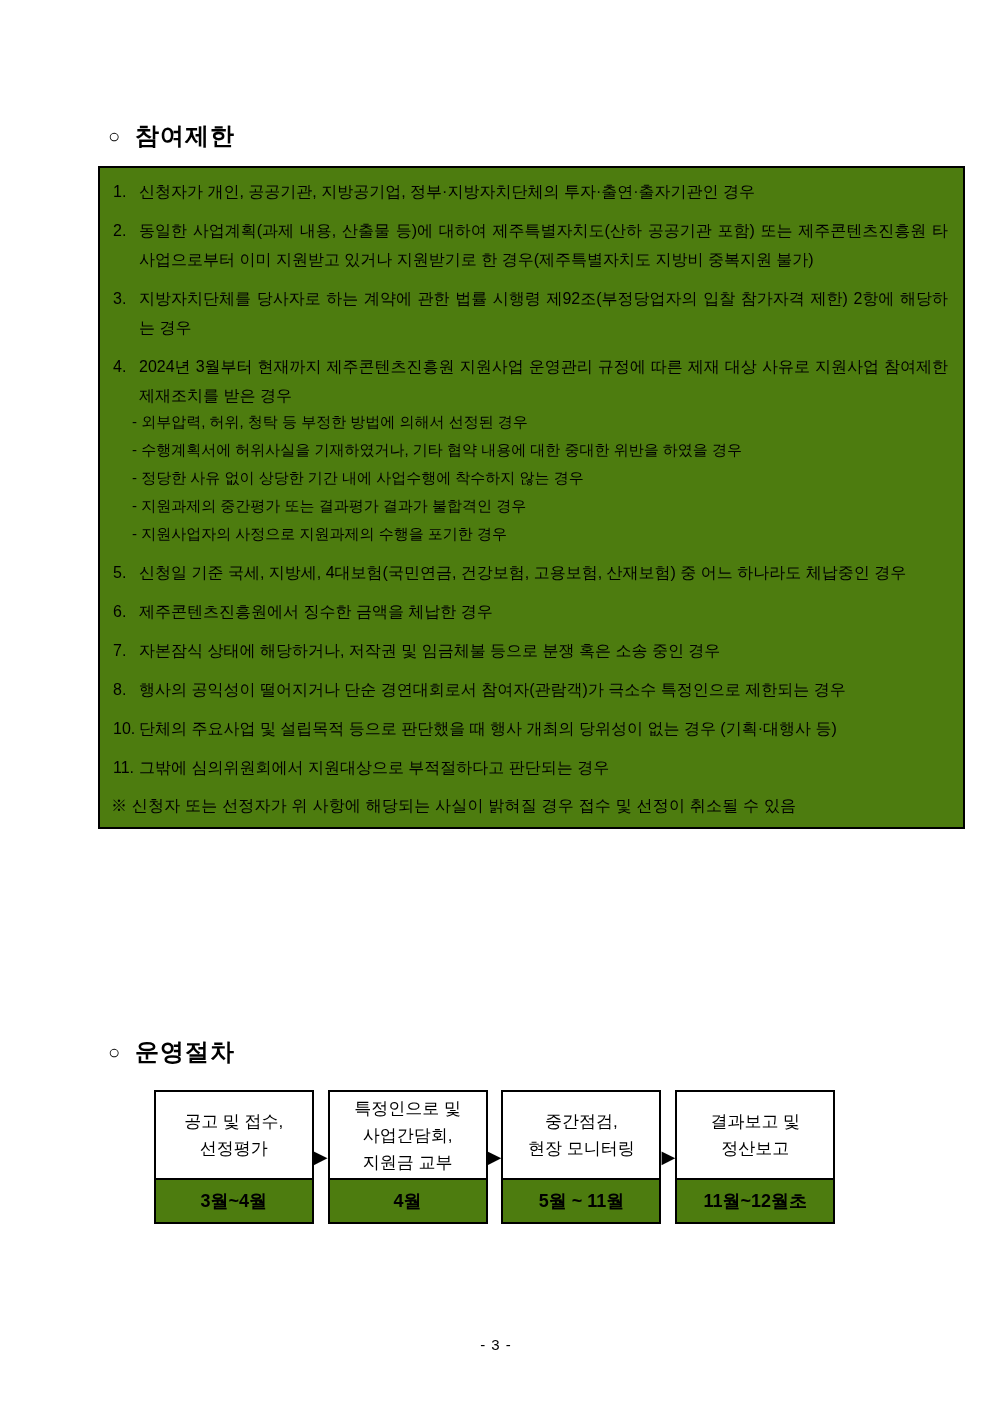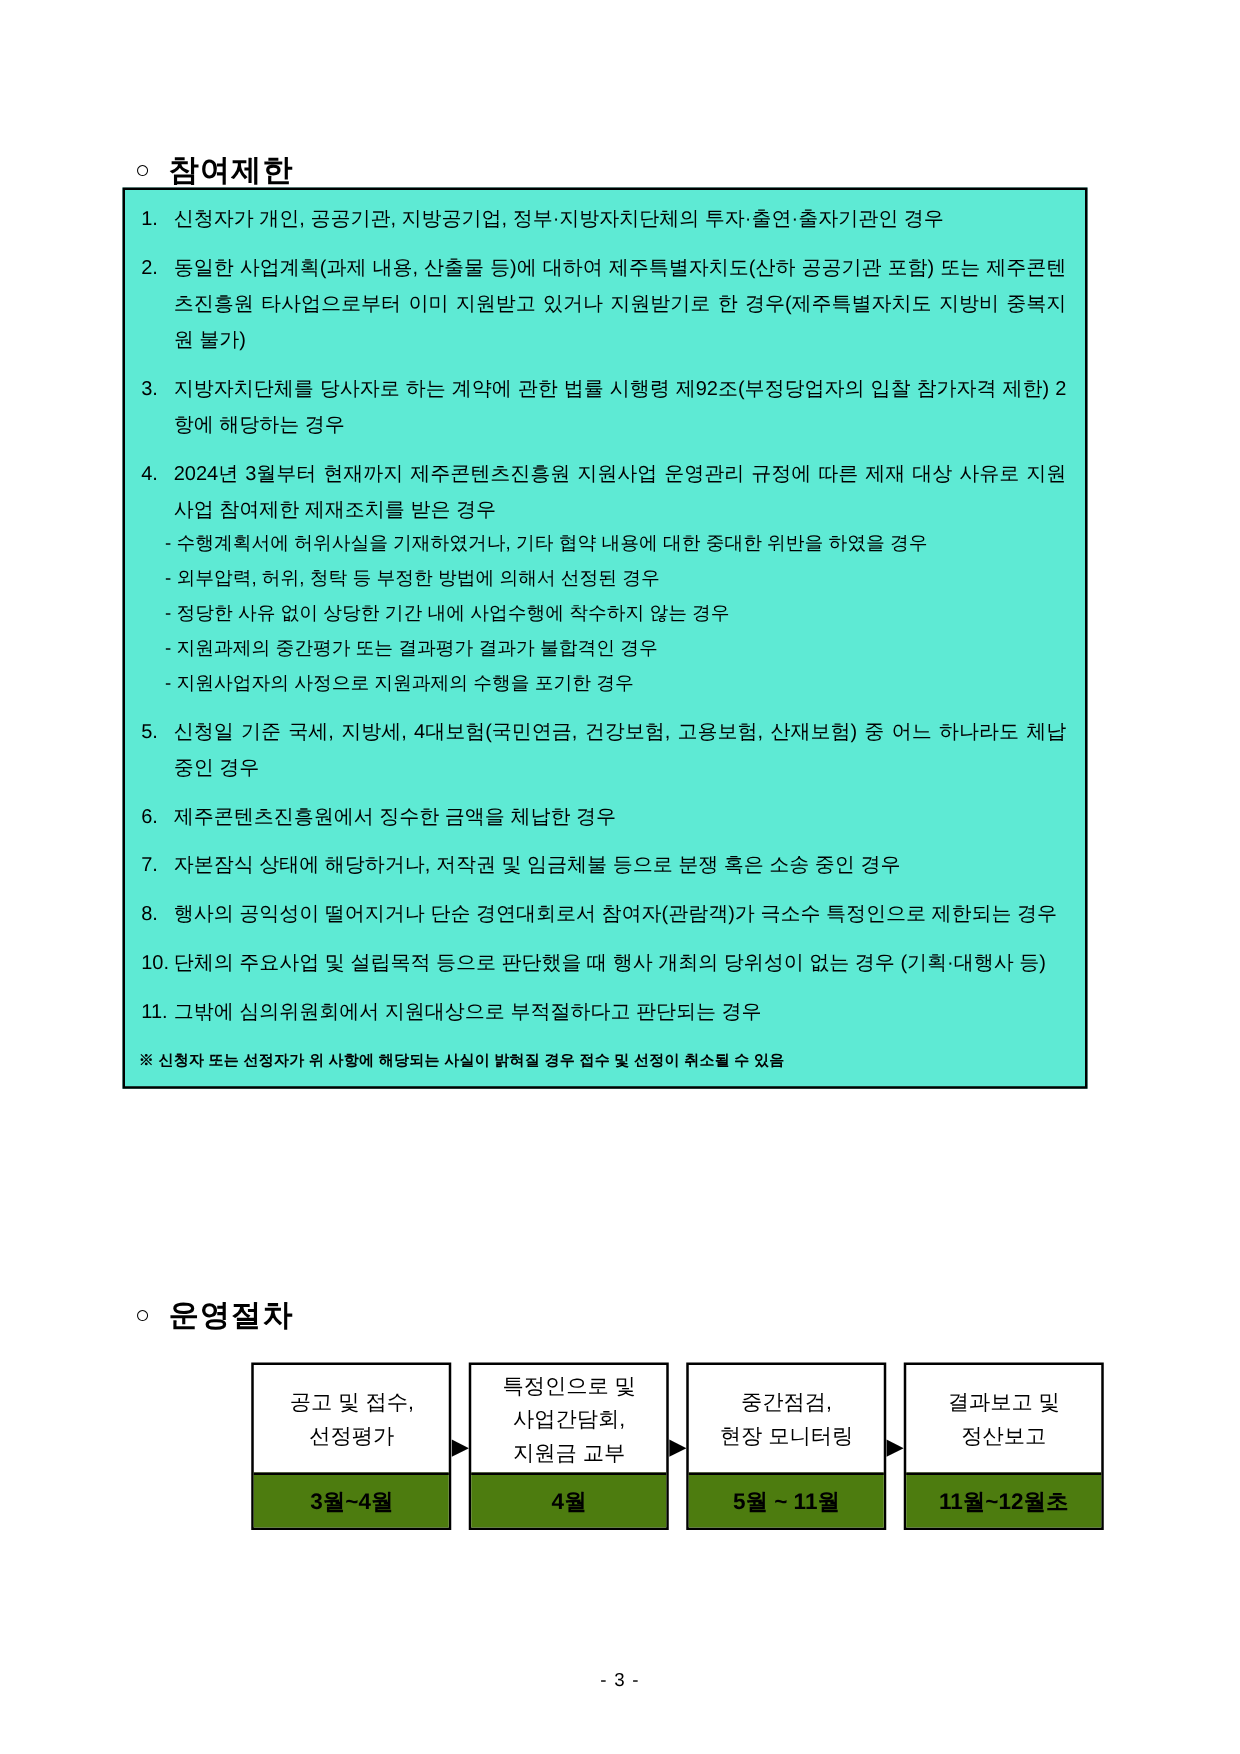--- a/index.html
+++ b/index.html
@@ -17,47 +17,47 @@
     font-family:"Liberation Serif", serif;
     font-weight:bold; font-size:24px; color:#000;
     letter-spacing:1px;
   }
   .h1 .bullet { font-size:20px; font-weight:bold; letter-spacing:0; }
   #h1-restrictions { top:120px; }
   #h1-procedure  { top:1036px; }
 
   
   .rbox {
-    position:absolute; left:98px; top:150px; width:772px;
+    position:absolute; left:98px; top:166px; width:867px;
     border:2px solid #000; box-sizing:border-box;
     padding:9px 15px 5px 13px;
-    background:#5eead4;
+    background:#4d7c0f;
   }
   .item {
     font-size:16px; line-height:29px;
     text-align:justify;
     padding-left:26px; text-indent:-26px;
     margin:0 0 10px 0;
   }
   .item .num { display:inline-block; width:26px; text-indent:0; }
   .sub-group { margin:-3px 0 10px 0; }
   .sub {
     font-size:15px; line-height:28px;
     padding-left:32px; text-indent:-13px;
     margin:0; text-align:left;
   }
   .note {
-    font-size:12px; font-weight:bold; line-height:28px;
+    font-size:16px; font-weight:normal; line-height:28px;
     letter-spacing:0.2px; margin:3px 0 2px -2px;
   }
 
   
   .process {
     position:absolute; left:106px; top:1090px; width:777px;
-    display:flex; justify-content:flex-end; align-items:center;
+    display:flex; justify-content:center; align-items:center;
   }
   .step {
     width:160px; height:134px;
     border:2px solid #000; box-sizing:border-box;
     display:flex; flex-direction:column; background:#fff;
   }
   .step-label {
     flex:1; display:flex; align-items:center; justify-content:center;
     text-align:center; white-space:pre-line;
     font-size:17px; line-height:27px;
@@ -87,22 +87,22 @@
 <div class="rbox">
   <p class="item"><span class="num">1.</span><span>신청자가 개인, 공공기관, 지방공기업, 정부·지방자치단체의 투자·출연·출자기관인 경우</span></p>
 
   <p class="item"><span class="num">2.</span><span>동일한 사업계획(과제 내용, 산출물 등)에 대하여 제주특별자치도(산하 공공기관 포함) 또는 제주콘텐츠진흥원 타사업으로부터 이미 지원받고 있거나 지원받기로 한 경우(제주특별자치도 지방비 중복지원 불가)</span></p>
 
   <p class="item"><span class="num">3.</span><span>지방자치단체를 당사자로 하는 계약에 관한 법률 시행령 제92조(부정당업자의 입찰 참가자격 제한) 2항에 해당하는 경우</span></p>
 
   <p class="item" style="margin-bottom:1px;"><span class="num">4.</span><span>2024년 3월부터 현재까지 제주콘텐츠진흥원 지원사업 운영관리 규정에 따른 제재 대상 사유로 지원사업 참여제한 제재조치를 받은 경우</span></p>
 
   <div class="sub-group">
+    <p class="sub">- 외부압력, 허위, 청탁 등 부정한 방법에 의해서 선정된 경우</p>
     <p class="sub">- 수행계획서에 허위사실을 기재하였거나, 기타 협약 내용에 대한 중대한 위반을 하였을 경우</p>
-    <p class="sub">- 외부압력, 허위, 청탁 등 부정한 방법에 의해서 선정된 경우</p>
     <p class="sub">- 정당한 사유 없이 상당한 기간 내에 사업수행에 착수하지 않는 경우</p>
     <p class="sub">- 지원과제의 중간평가 또는 결과평가 결과가 불합격인 경우</p>
     <p class="sub">- 지원사업자의 사정으로 지원과제의 수행을 포기한 경우</p>
   </div>
 
   <p class="item"><span class="num">5.</span><span>신청일 기준 국세, 지방세, 4대보험(국민연금, 건강보험, 고용보험, 산재보험) 중 어느 하나라도 체납중인 경우</span></p>
 
   <p class="item"><span class="num">6.</span><span>제주콘텐츠진흥원에서 징수한 금액을 체납한 경우</span></p>
 
   <p class="item"><span class="num">7.</span><span>자본잠식 상태에 해당하거나, 저작권 및 임금체불 등으로 분쟁 혹은 소송 중인 경우</span></p>

